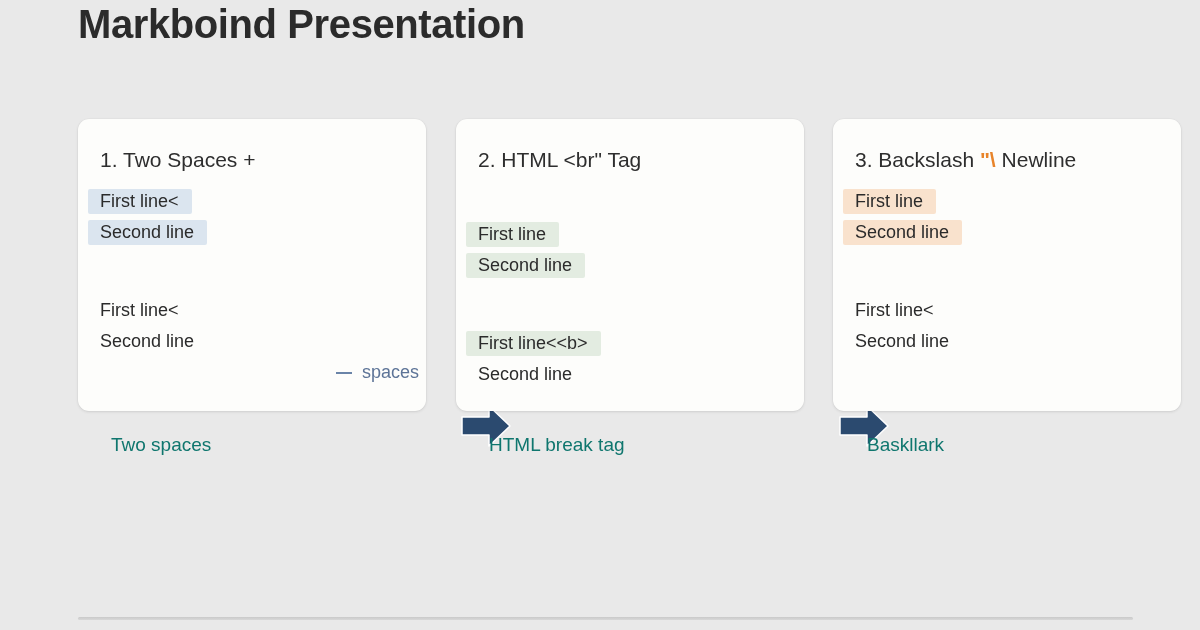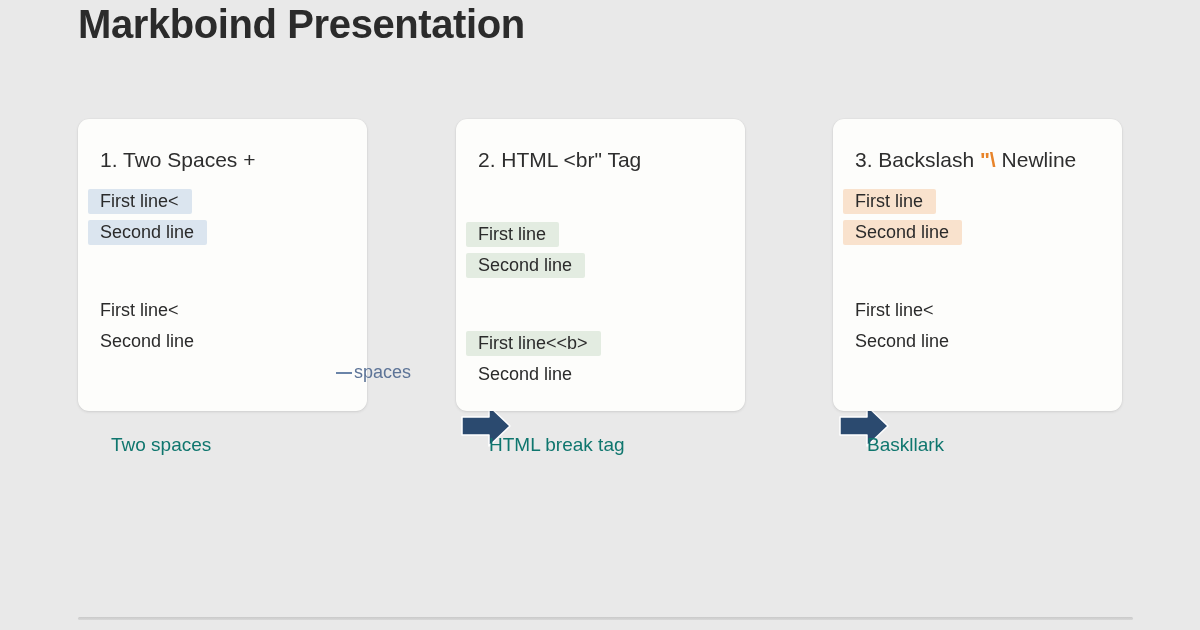--- a/index.html
+++ b/index.html
@@ -37,21 +37,21 @@
     position: absolute;
     left: 78px;
     top: 119px;
     width: 1055px;
     height: 292px;
   }
 
   .card {
     position: absolute;
     top: 0;
-    width: 289px;
+    width: 348px;
     height: 292px;
     background: #fdfdfb;
     border-radius: 11px;
     box-shadow: 0 1px 3px rgba(0,0,0,0.10), 0 0 0 0.5px rgba(0,0,0,0.03);
   }
   .card-1 { left: 0px; }
   .card-2 { left: 378px; }
   .card-3 { left: 755px; }
 
   .card-inner {
@@ -99,21 +99,21 @@
   .hl-green  { background: #e3ece1; }
   .hl-orange { background: #f9e2cd; }
 
   
   .annot {
     position: absolute;
     left: 258px;
     top: 243px;
     display: flex;
     align-items: center;
-    gap: 2px;
+    gap: 10px;
   }
   .annot-dash {
     width: 16px;
     height: 2px;
     background: #6a84a8;
   }
   .annot-label {
     font-size: 18px;
     color: #5d7497;
     white-space: nowrap;

